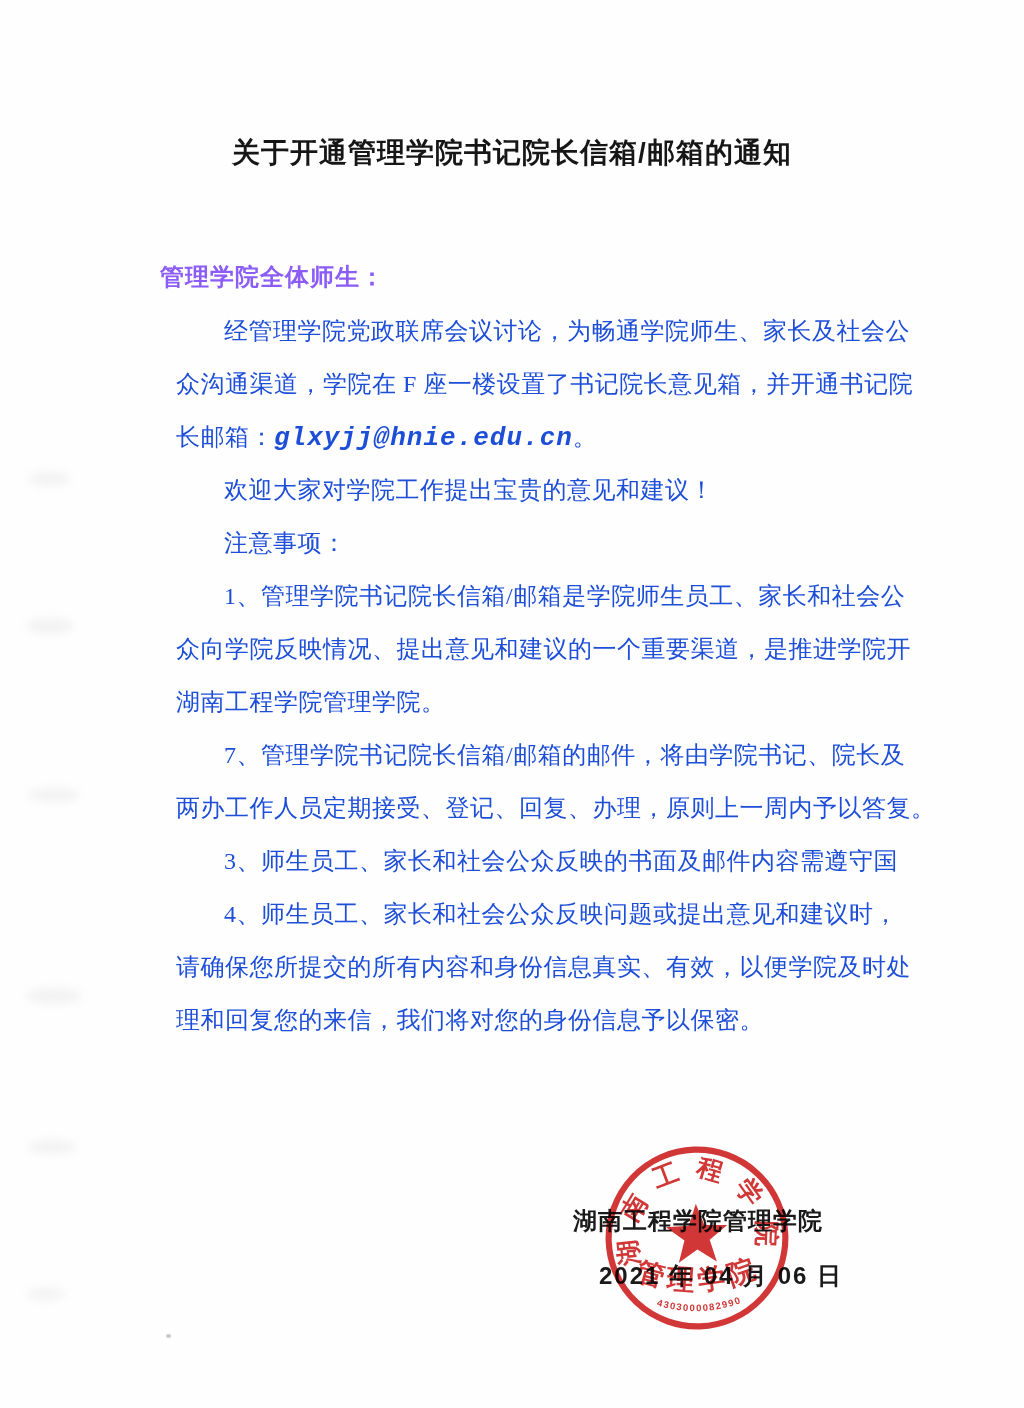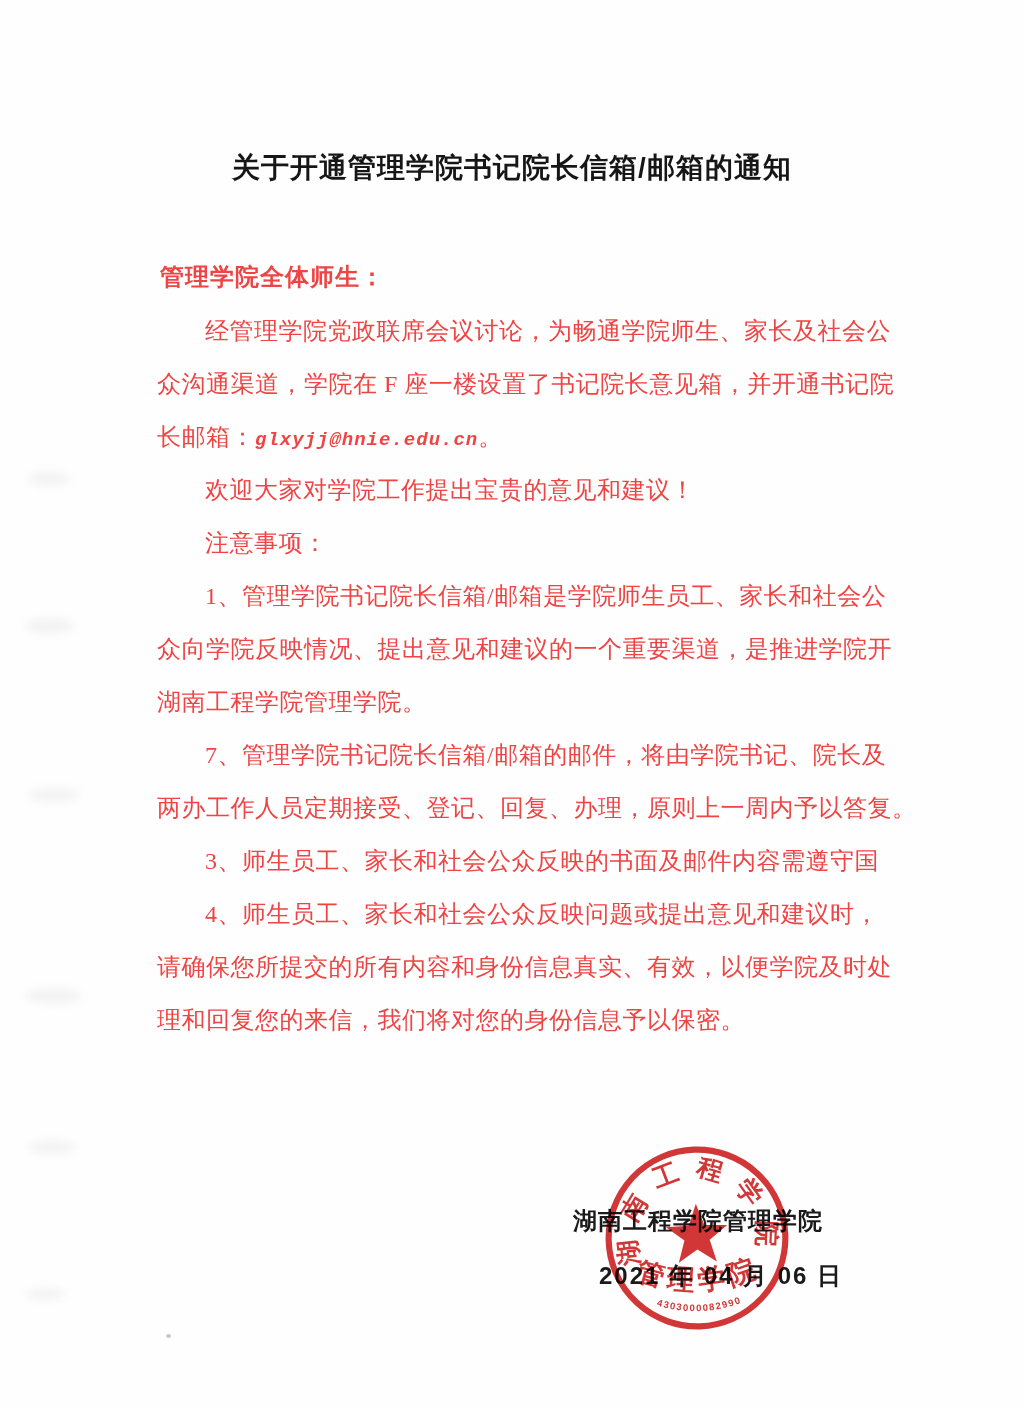--- a/index.html
+++ b/index.html
@@ -11,40 +11,39 @@
   .page{
     position:relative;width:1024px;height:1408px;
     background:#fefefe;overflow:hidden;
   }
   .doc-title{
     position:absolute;top:134px;left:0;width:1024px;
     text-align:center;
     font-family:"Liberation Sans","DejaVu Sans",sans-serif;
     font-weight:bold;font-size:28px;color:#161616;
     letter-spacing:1px;
-    margin-top:15px;
   }
   .salutation{
     position:absolute;top:261px;left:160px;
     font-family:"Liberation Sans","DejaVu Sans",sans-serif;
-    font-weight:bold;font-size:24px;color:#ef4444;
+    font-weight:bold;font-size:24px;color:#8b5cf6;
     letter-spacing:1px;
   }
   .body-text{
-    position:absolute;top:305px;left:157px;width:720px;
-    font-size:24px;color:#ef4444;
+    position:absolute;top:305px;left:176px;width:720px;
+    font-size:24px;color:#1d4ed8;
   }
   .line{
     height:53px;line-height:53px;white-space:nowrap;
     letter-spacing:0.5px;
   }
   .line.indent{text-indent:48px;}
   .email{
     font-family:"Liberation Mono","DejaVu Sans Mono",monospace;
-    font-style:italic;font-weight:bold;font-size:19px;
+    font-style:italic;font-weight:bold;font-size:26px;
     letter-spacing:1px;
   }
   .signature{
     position:absolute;top:1205px;left:573px;
     font-family:"Liberation Sans","DejaVu Sans",sans-serif;
     font-weight:bold;font-size:24px;color:#1a1a1a;
     letter-spacing:1px;z-index:2;
   }
   .date-line{
     position:absolute;top:1260px;left:599px;

